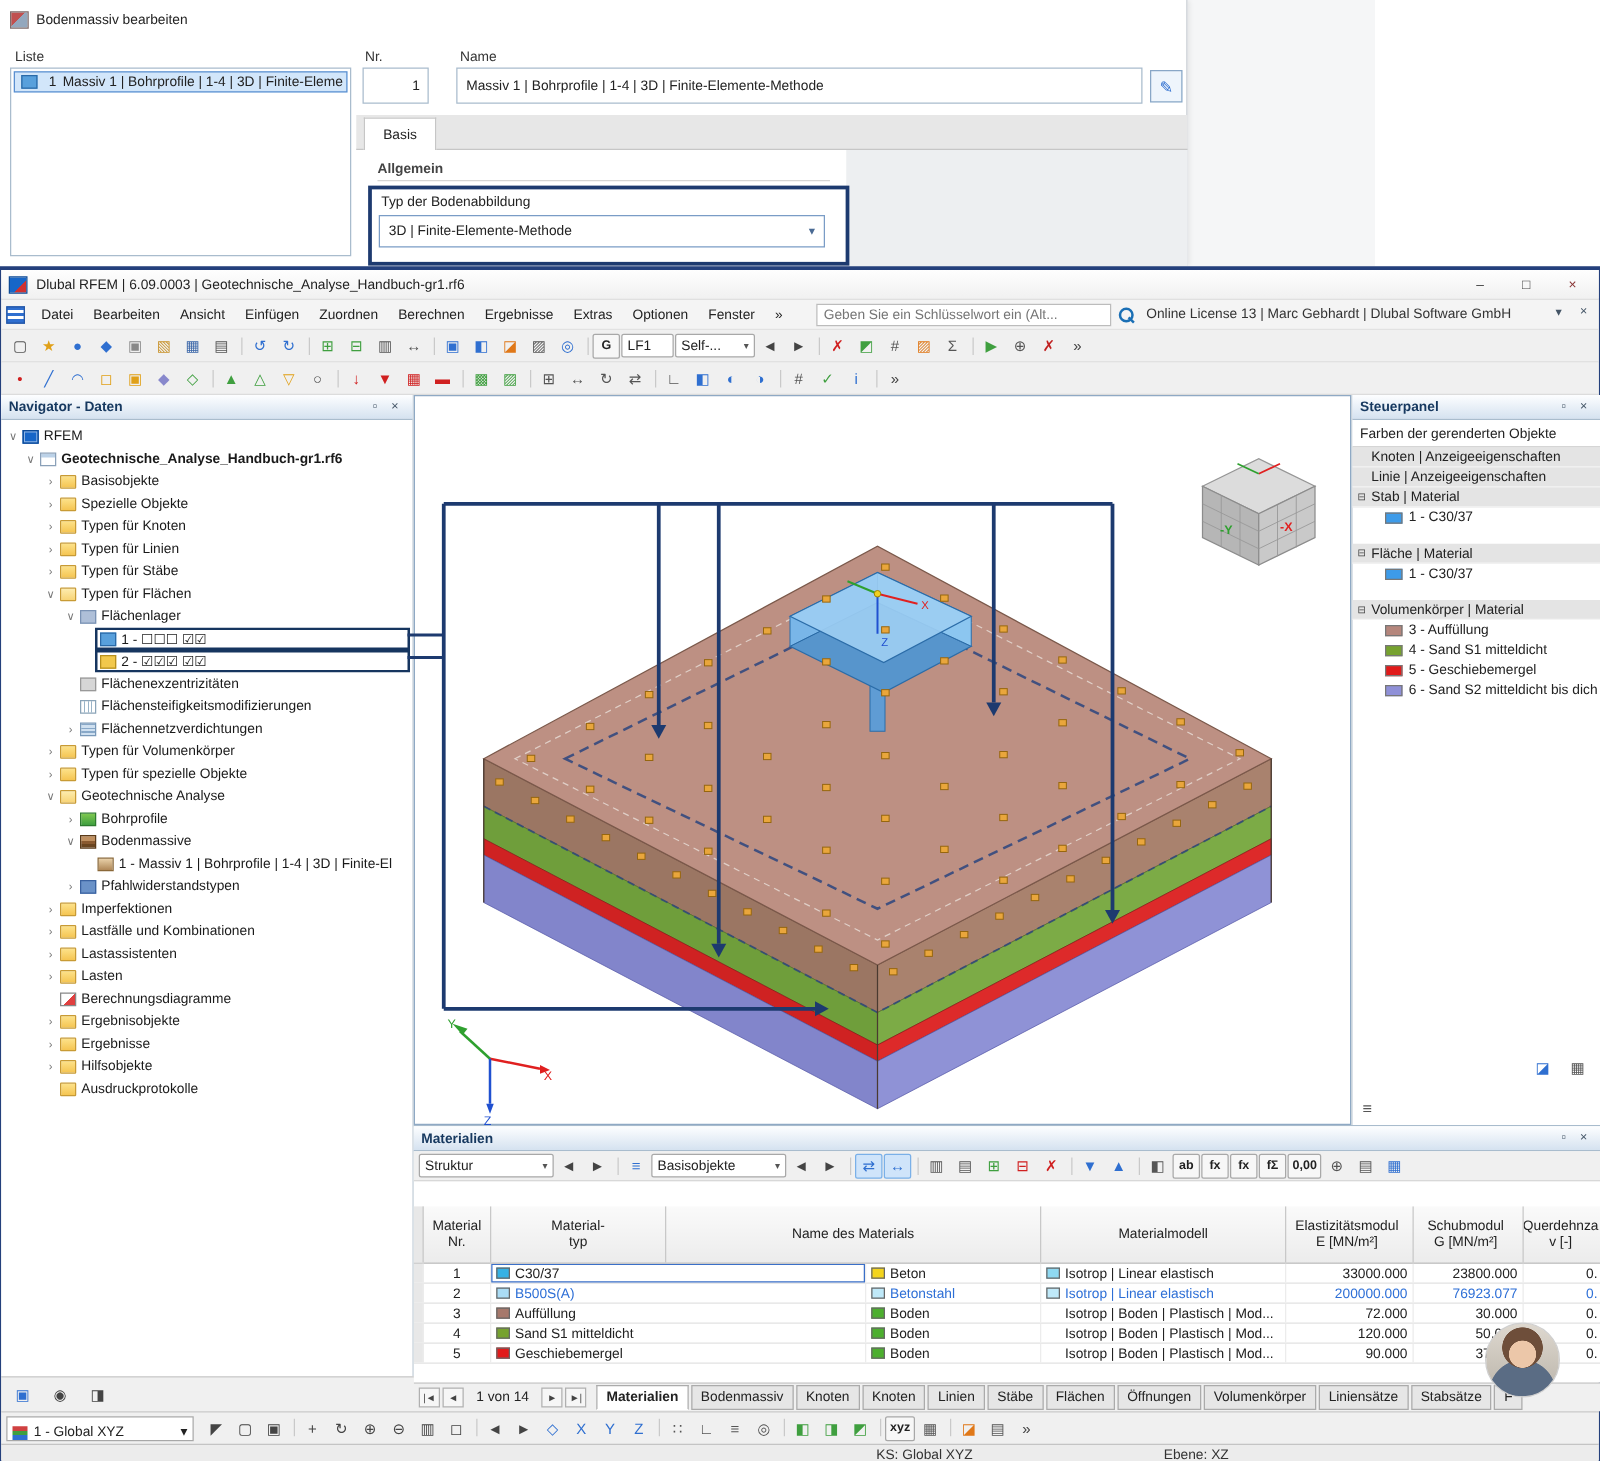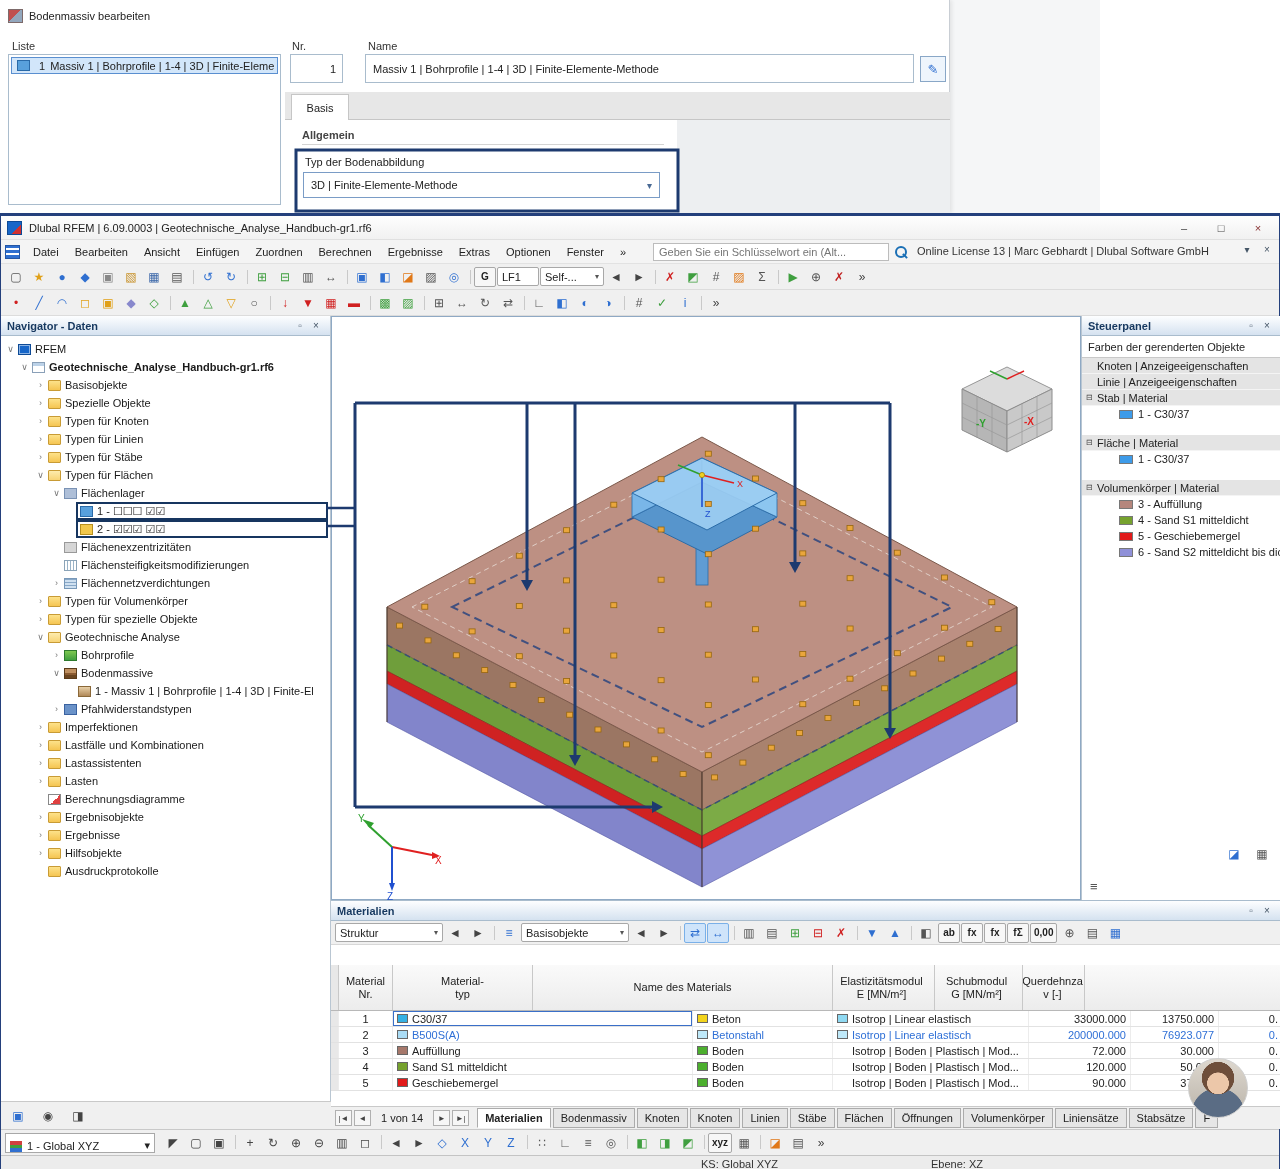--- a/index.html
+++ b/index.html
@@ -93,21 +93,21 @@
 .bold .tlabel{font-weight:bold}
 .tlabel{color:#1a1a1a}
 
 #viewport{position:absolute;left:330px;top:100px;width:750px;height:584px;background:#fff;border:1px solid #8fa9c4}
 #scene{position:absolute;left:0;top:0}
 
 #steuerpanel{position:absolute;left:1080px;top:100px;width:200px;height:584px;background:#fff;border-left:1px solid #b9c6d2}
 #panel-combo{height:22px;border-bottom:1px solid #c8c8c8;display:flex;align-items:center;padding:0 6px;background:#fff;color:#222}
 .prow{height:16px;display:flex;align-items:center;padding:0 4px;white-space:nowrap;overflow:hidden}
 .prow.group{background:#e4e4e4;border-bottom:1px solid #f4f4f4}
-.prow.item{padding-left:26px}
+.prow.item{padding-left:15px}
 .prow.gap{height:13px}
 .prow .pre{width:11px;font-size:8px;color:#444;flex:none}
 .prow .sw{display:none;width:14px;height:9px;margin-right:5px;border:1px solid #777;flex:none}
 .prow .sw[style]{display:inline-block}
 #sp-bottom-icons{position:absolute;right:8px;bottom:36px;display:flex;gap:6px}
 #sp-menu{position:absolute;left:8px;bottom:6px;font-size:13px;color:#555}
 
 
 #mat-panel{position:absolute;left:330px;top:684px;width:950px;height:206px;background:#fff;border-top:1px solid #a9bccd}
 #mat-menus{height:20px;background:#f4f4f4;display:flex;align-items:center;padding:0 6px;border-bottom:1px solid #e0e0e0}
@@ -1145,20 +1145,24 @@
           <span>Nr.</span>
         </span>
           <span class="hcell w-typ">
           <span>Material-</span>
           <span>typ</span>
         </span>
           <span class="hcell w-name">
           <span></span>
           <span>Name des Materials</span>
         </span>
+          <span class="hcell w-mod">
+          <span></span>
+          <span>Materialmodell</span>
+        </span>
           <span class="hcell w-e">
           <span>Elastizitätsmodul</span>
           <span>E [MN/m²]</span>
         </span>
           <span class="hcell w-g">
           <span>Schubmodul</span>
           <span>G [MN/m²]</span>
         </span>
           <span class="hcell w-q">
           <span>Querdehnza</span>
@@ -1176,21 +1180,21 @@
             </span>
           <span class="w-typ">
               <i class="sw" style="background: rgb(243, 212, 28);"></i>
               <span class="tx">Beton</span>
             </span>
           <span class="w-mod">
               <i class="sw" style="background: rgb(143, 217, 242);"></i>
               <span class="tx">Isotrop | Linear elastisch</span>
             </span>
           <span class="w-e">33000.000</span>
-          <span class="w-g">13750.000</span>
+          <span class="w-g">23800.000</span>
           <span class="w-q">0.</span>
         </div>
           <div class="mrow blue">
           <span class="w-sel"></span>
           <span class="w-nr">2</span>
           <span class="w-name">
               <i class="sw" style="background: rgb(170, 220, 245);"></i>
               <span class="tx">B500S(A)</span>
             </span>
           <span class="w-typ">

